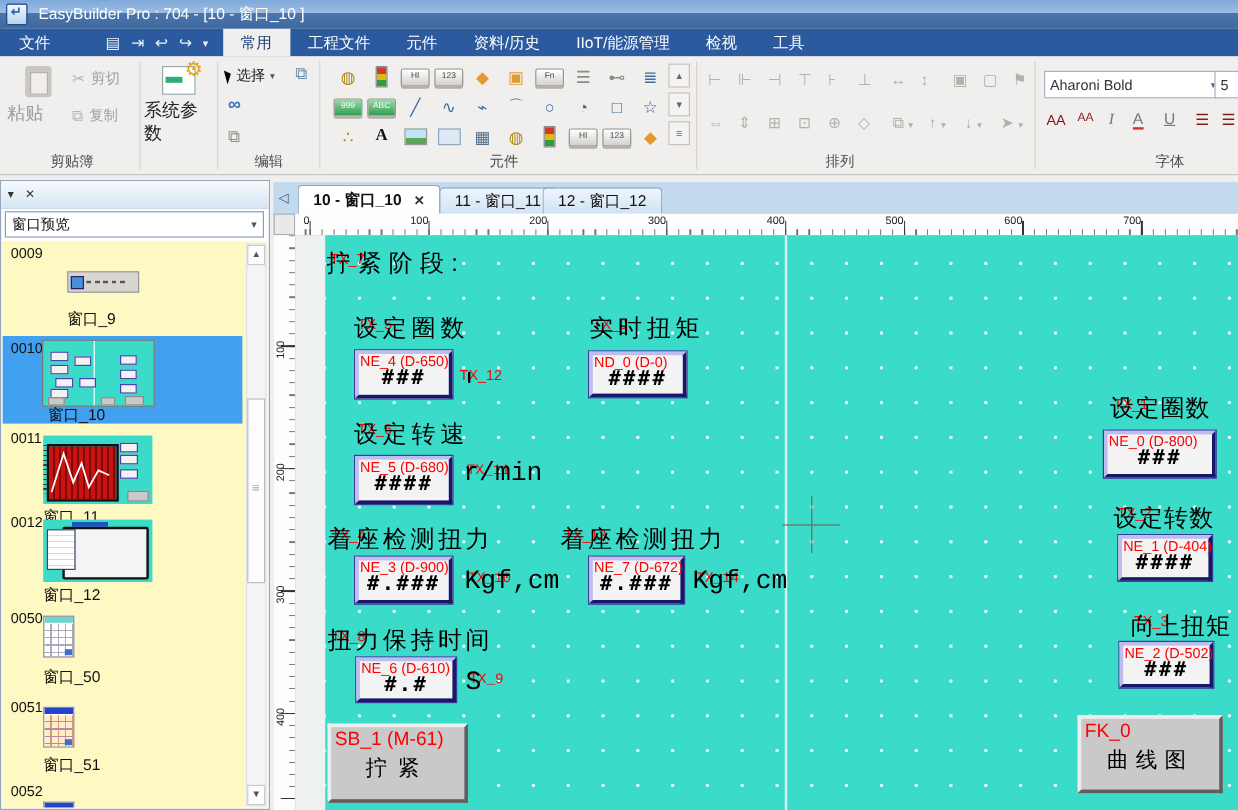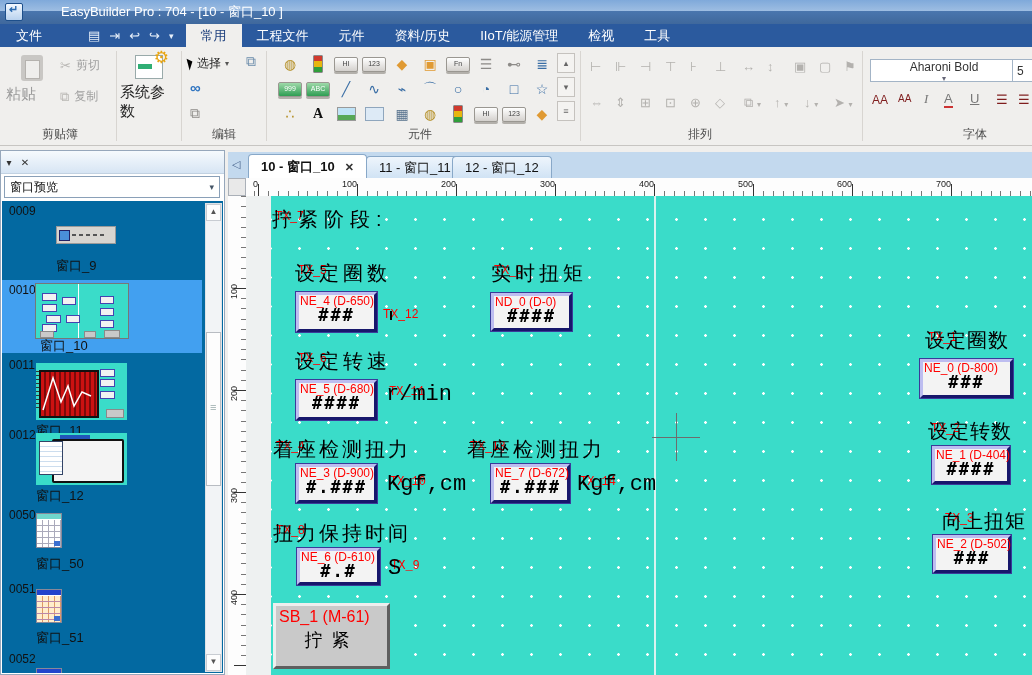--- a/index.html
+++ b/index.html
@@ -2,21 +2,21 @@
 <html><head>
 <meta charset="utf-8">
 <style>
   html,body{margin:0;padding:0;background:#888;}
   .app{position:relative;width:1032px;height:675px;overflow:hidden;background:#f0efed;
        font-family:"Liberation Sans",sans-serif;-webkit-font-smoothing:antialiased;}
   .abs{position:absolute;}
   
   .titlebar{position:absolute;left:0;top:0;right:0;height:24px;
     background:linear-gradient(#7fa9da,#9dbde2 45%,#4a76ae 46%,#3f689c);
-    color:#fff;font-size:13px;display:flex;align-items:center;gap:29px;}
+    color:#fff;font-size:13px;display:flex;align-items:center;}
   .appicon{width:16px;height:16px;margin:0 9px 0 5px;border:1px solid #1d4f8b;border-radius:2px;
     background:linear-gradient(#f2f8ff,#b9d2ee);position:relative;}
   .appicon::after{content:"↵";position:absolute;left:3px;top:-1px;color:#2a6ab0;font-size:11px;font-weight:bold;}
   
   .menubar{position:absolute;left:0;top:24px;right:0;height:23px;background:#2b5a9e;
     display:flex;align-items:stretch;color:#fff;font-size:13px;}
   .mfile{padding:0 16px;line-height:23px;cursor:default;}
   .qicons{display:flex;align-items:center;gap:9px;padding:0 12px 0 30px;font-size:13px;color:#e8f0fa;}
   .qicons span{cursor:default;}
   .mtab{padding:0 15px;line-height:23px;cursor:default;}
@@ -60,21 +60,21 @@
       display:flex;align-items:center;padding:0 4px;justify-content:space-between;cursor:default;}
   .fico{position:absolute;font-size:13px;color:#7f1d1d;cursor:default;}
   
   .panel{position:absolute;left:0;top:150px;width:225px;bottom:0;background:#fff;border:1px solid #96a7bb;box-sizing:border-box;}
   .phead{position:absolute;left:0;top:0;right:0;height:22px;background:linear-gradient(#f6fafd,#d7e5f4);
       border-bottom:1px solid #c2d2e2;font-size:12px;color:#222;display:flex;align-items:center;}
   .phead .t{flex:1;padding-left:6px;}
   .phbtn{width:16px;text-align:center;color:#333;font-size:10px;cursor:default;}
   .combo{position:absolute;left:3px;right:4px;top:25px;height:22px;background:#fff;border:1px solid #8aa0b8;
       font-size:12px;color:#111;display:flex;align-items:center;justify-content:space-between;padding:0 5px;box-sizing:border-box;cursor:default;}
-  .plist{position:absolute;left:1px;right:1px;top:50px;bottom:1px;background:#0369a1;overflow:hidden;padding-left:34px;}
+  .plist{position:absolute;left:1px;right:1px;top:50px;bottom:1px;background:#fef9c3;overflow:hidden;padding-left:34px;}
   .wid{position:absolute;font-size:12px;color:#111;}
   .wname{position:absolute;font-size:13px;color:#111;}
   .selrow{position:absolute;left:6px;width:194px;background:#42a0f0;}
   .thumb{position:absolute;background:#3adcc9;overflow:hidden;}
   .mf{position:absolute;background:#f2f2f2;border:1px solid #4444b0;}
   .mbtn{position:absolute;background:#c9c9c9;border:1px solid #8a8a8a;}
   .vscroll{position:absolute;right:2px;top:52px;bottom:2px;width:15px;background:#f2f4f6;border:1px solid #dfe3e7;}
   .varrow{position:absolute;left:0;right:0;height:15px;background:#fdfdfd;border:1px solid #c8ccd2;
       font-size:8px;color:#555;text-align:center;line-height:14px;cursor:default;}
   .vthumb{position:absolute;left:0;right:0;background:#fdfdfd;border:1px solid #b8bcc2;cursor:default;}
@@ -256,21 +256,21 @@
     <span class="gri" style="left:665px;top:48px;">⊡</span>
     <span class="gri" style="left:690px;top:48px;">⊕</span>
     <span class="gri" style="left:715px;top:48px;">◇</span>
     <span class="gri" style="left:744px;top:48px;"><span>⧉</span> <span class="caret">▾</span></span>
     <span class="gri" style="left:774px;top:48px;"><span>↑</span> <span class="caret">▾</span></span>
     <span class="gri" style="left:804px;top:48px;"><span>↓</span> <span class="caret">▾</span></span>
     <span class="gri" style="left:834px;top:48px;"><span>➤</span> <span class="caret">▾</span></span>
     <div class="rlabel" style="left:660px;width:80px;">排列</div>
     <div class="rsep" style="left:862px;"></div>
 
-    <div class="fcombo" style="left:870px;top:12px;width:138px;flex-direction:column;">
+    <div class="fcombo" style="left:870px;top:12px;width:138px;">
       <span>Aharoni Bold</span>
       <span class="caret" style="color:#667;">▾</span>
     </div>
     <div class="fcombo" style="left:1012px;top:12px;width:20px;border-right:none;">
       <span>5</span>
     </div>
     <span class="fico" style="left:872px;top:46px;font-size:12px;">AA</span>
     <span class="fico" style="left:898px;top:46px;font-size:10px;">AA</span>
     <span class="fico" style="left:924px;top:44px;font-family:'Liberation Serif',serif;font-style:italic;color:#777;">I</span>
     <span class="fico" style="left:944px;top:44px;color:#777;border-bottom:2px solid #c33;padding-bottom:0;">A</span>
@@ -517,19 +517,23 @@
       </div>
       <div class="fld" style="left:687px;top:339px;width:78px;height:38px;">
         <span class="tg">NE_2 (D-502)</span>
         <span class="val">###</span>
       </div>
 
       <div class="btn3d" style="left:27px;top:407px;width:117px;height:66px;">
         <span class="tg">SB_1 (M-61)</span>
         <span class="lbl">拧紧</span>
       </div>
+      <div class="btn3d" style="left:652px;top:400px;width:121px;height:65px;">
+        <span class="tg">FK_0</span>
+        <span class="lbl" style="letter-spacing:6px;">曲线图</span>
+      </div>
 
       <div class="cross-h" style="left:406px;top:241px;width:48px;"></div>
       <div class="cross-v" style="left:430px;top:217px;height:48px;"></div>
     </div>
   </div>
 
 </div>
 
 </body></html>

